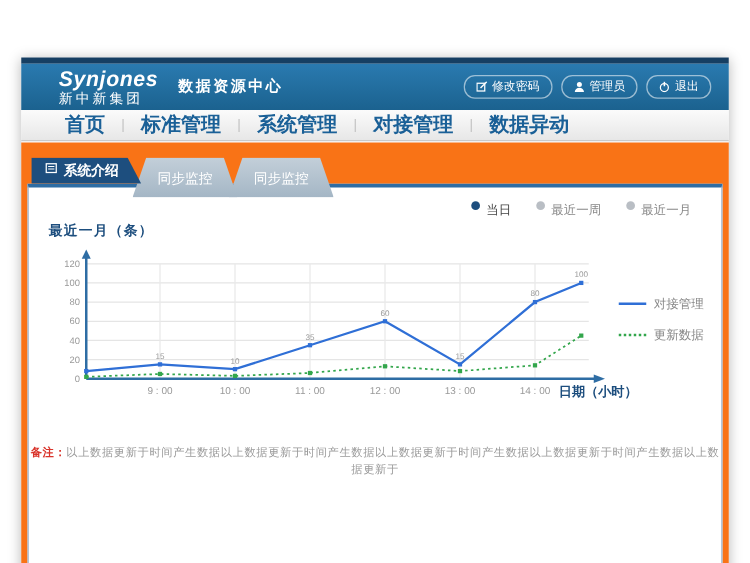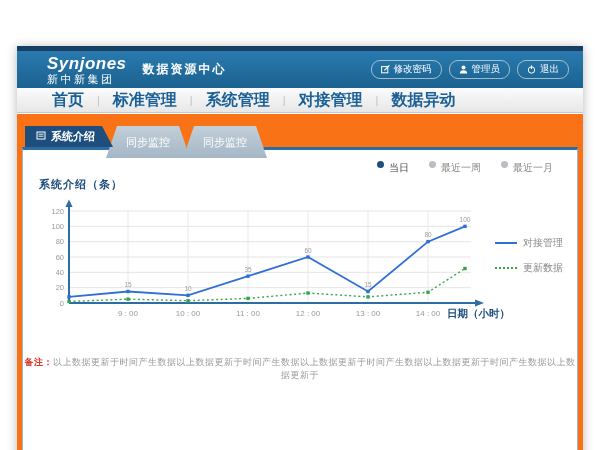--- a/index.html
+++ b/index.html
@@ -133,21 +133,21 @@
         <div class="radio">
           <span class="dot"></span>
           <span>最近一周</span>
         </div>
         <div class="radio">
           <span class="dot"></span>
           <span>最近一月</span>
         </div>
       </div>
 
-      <div class="ylabel">系统介绍（条）</div>
+      <div class="ylabel">最近一月（条）</div>
 
       <div class="chart-wrap">
         <svg id="chart-svg" width="482" height="132">
           <text x="410" y="118.5" font-size="10.5" font-weight="bold" fill="#1d4e7e">日期（小时）</text>
         <text x="27" y="107.5" font-size="7.5" fill="#999" text-anchor="end">0</text>
             <line x1="32" y1="89.66666666666667" x2="434" y2="89.66666666666667" stroke="#e5e5e5" stroke-width="1"></line>
             <text x="27" y="92.16666666666667" font-size="7.5" fill="#999" text-anchor="end">20</text>
             <line x1="32" y1="74.33333333333333" x2="434" y2="74.33333333333333" stroke="#e5e5e5" stroke-width="1"></line>
             <text x="27" y="76.83333333333333" font-size="7.5" fill="#999" text-anchor="end">40</text>
             <line x1="32" y1="59" x2="434" y2="59" stroke="#e5e5e5" stroke-width="1"></line>

